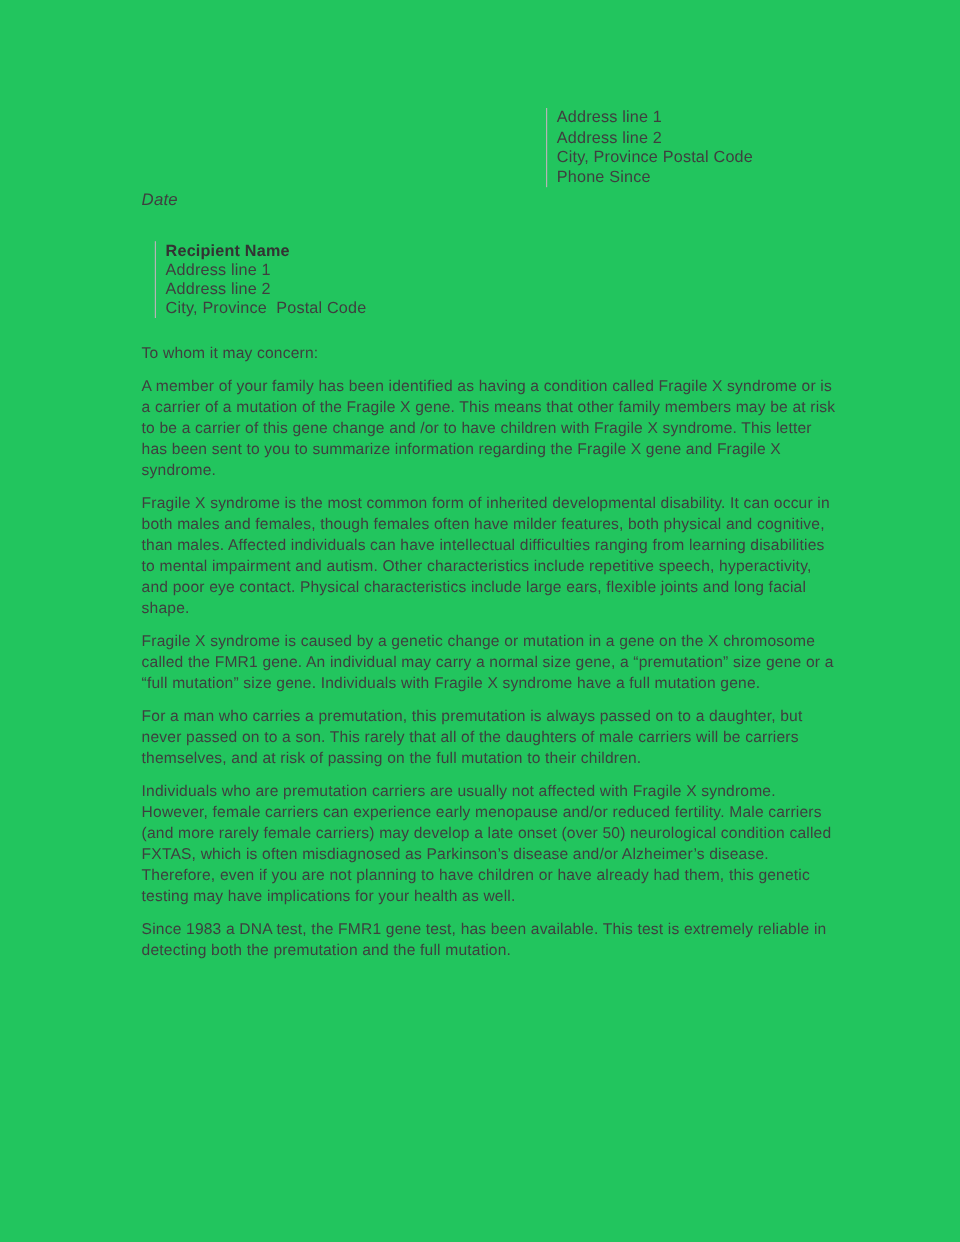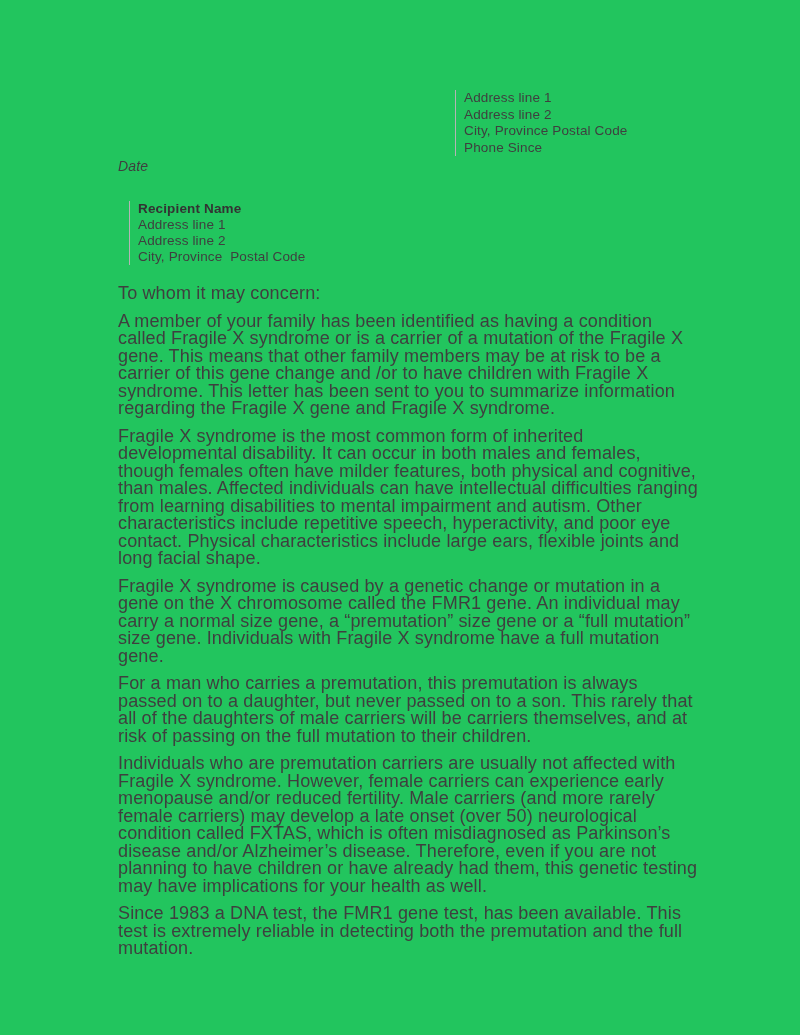--- a/index.html
+++ b/index.html
@@ -43,21 +43,21 @@
   }
   .recipient-name {
     font-weight: bold;
     color: #333333;
   }
   .letter-body {
     position: absolute;
     left: 118px;
     top: 285px;
     width: 580px;
-    font-size: 18px;
+    font-size: 13px;
     line-height: 17.5px;
     letter-spacing: 0.15px;
   }
   .letter-body p { margin: 0 0 10px 0; }
   .pre { white-space: pre-wrap; }
 </style>
 </head>
 <body>
 
 <div class="page">

